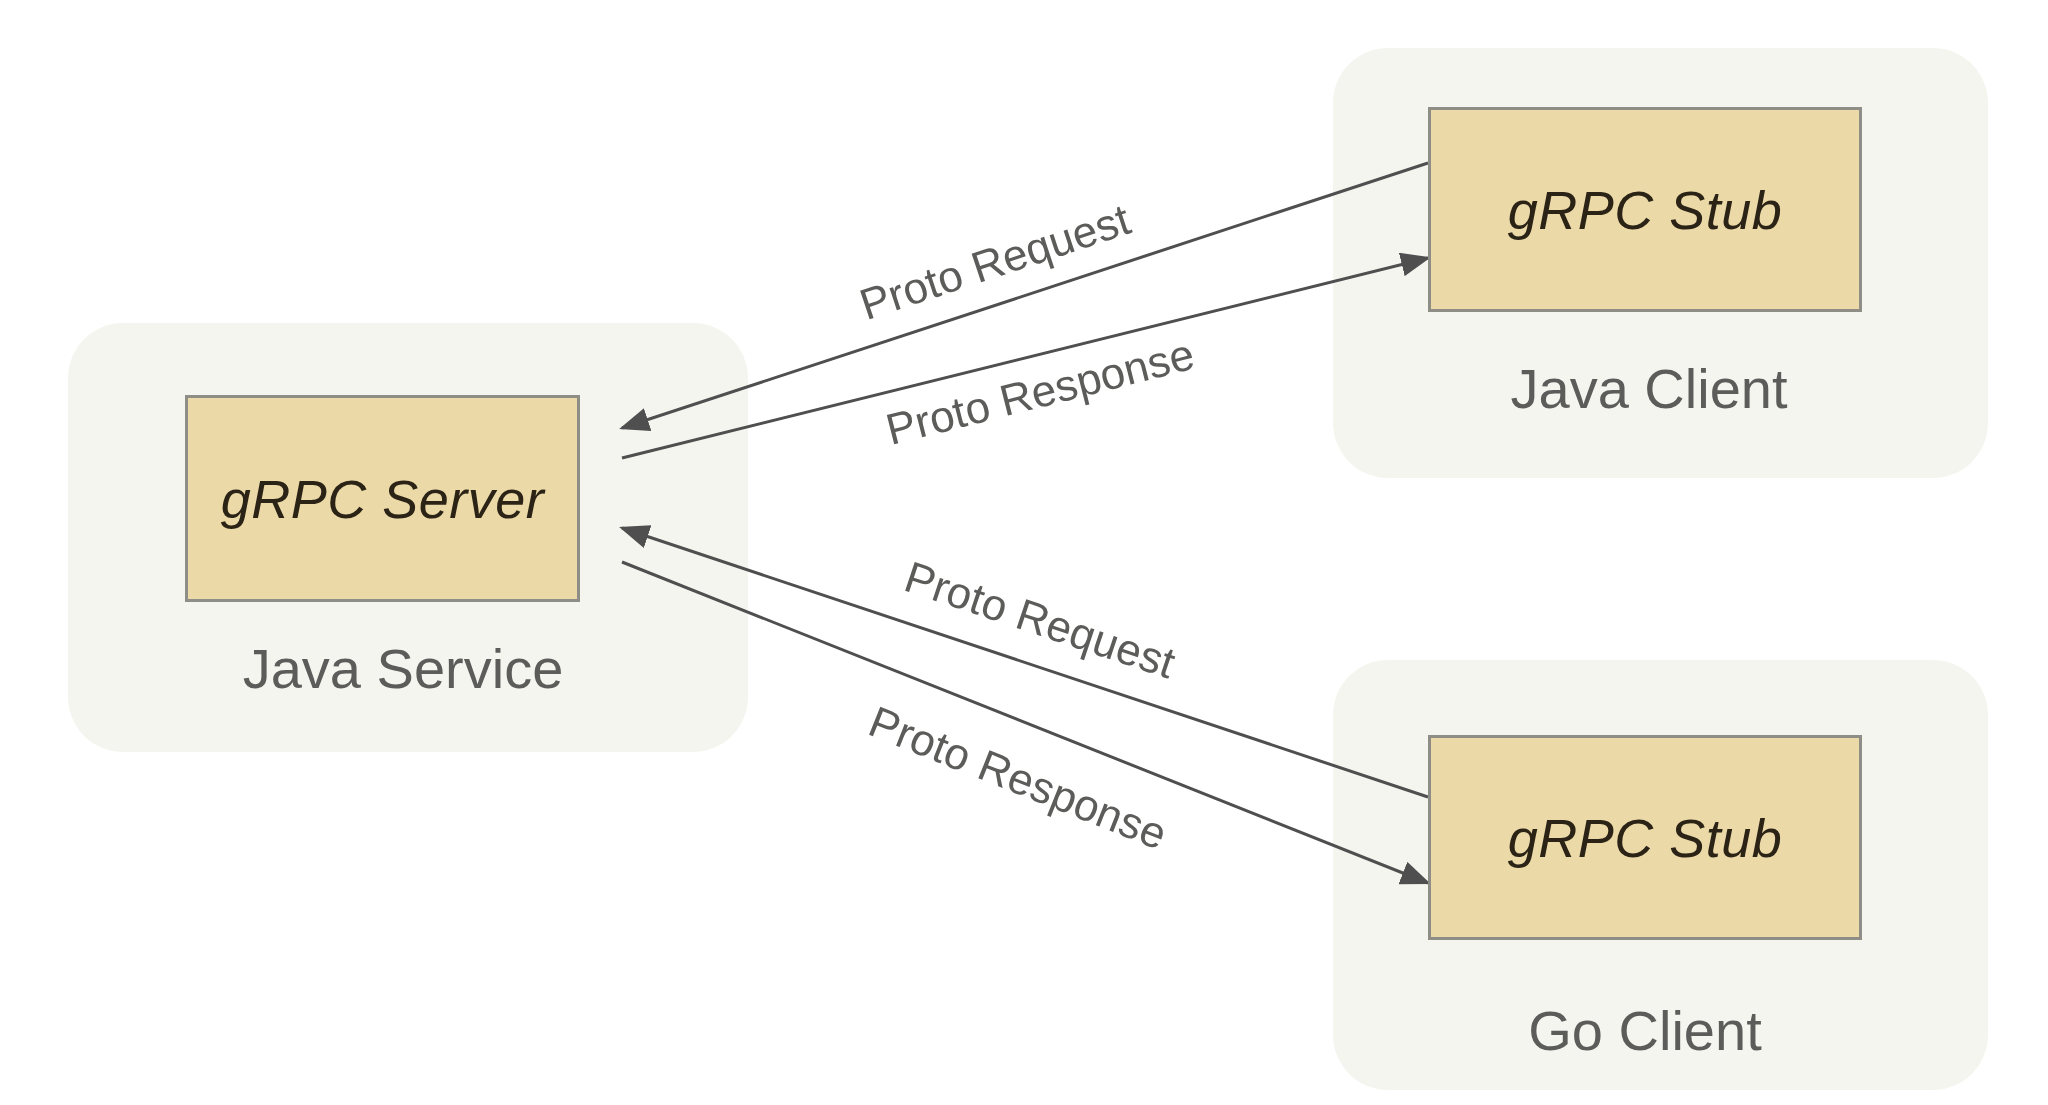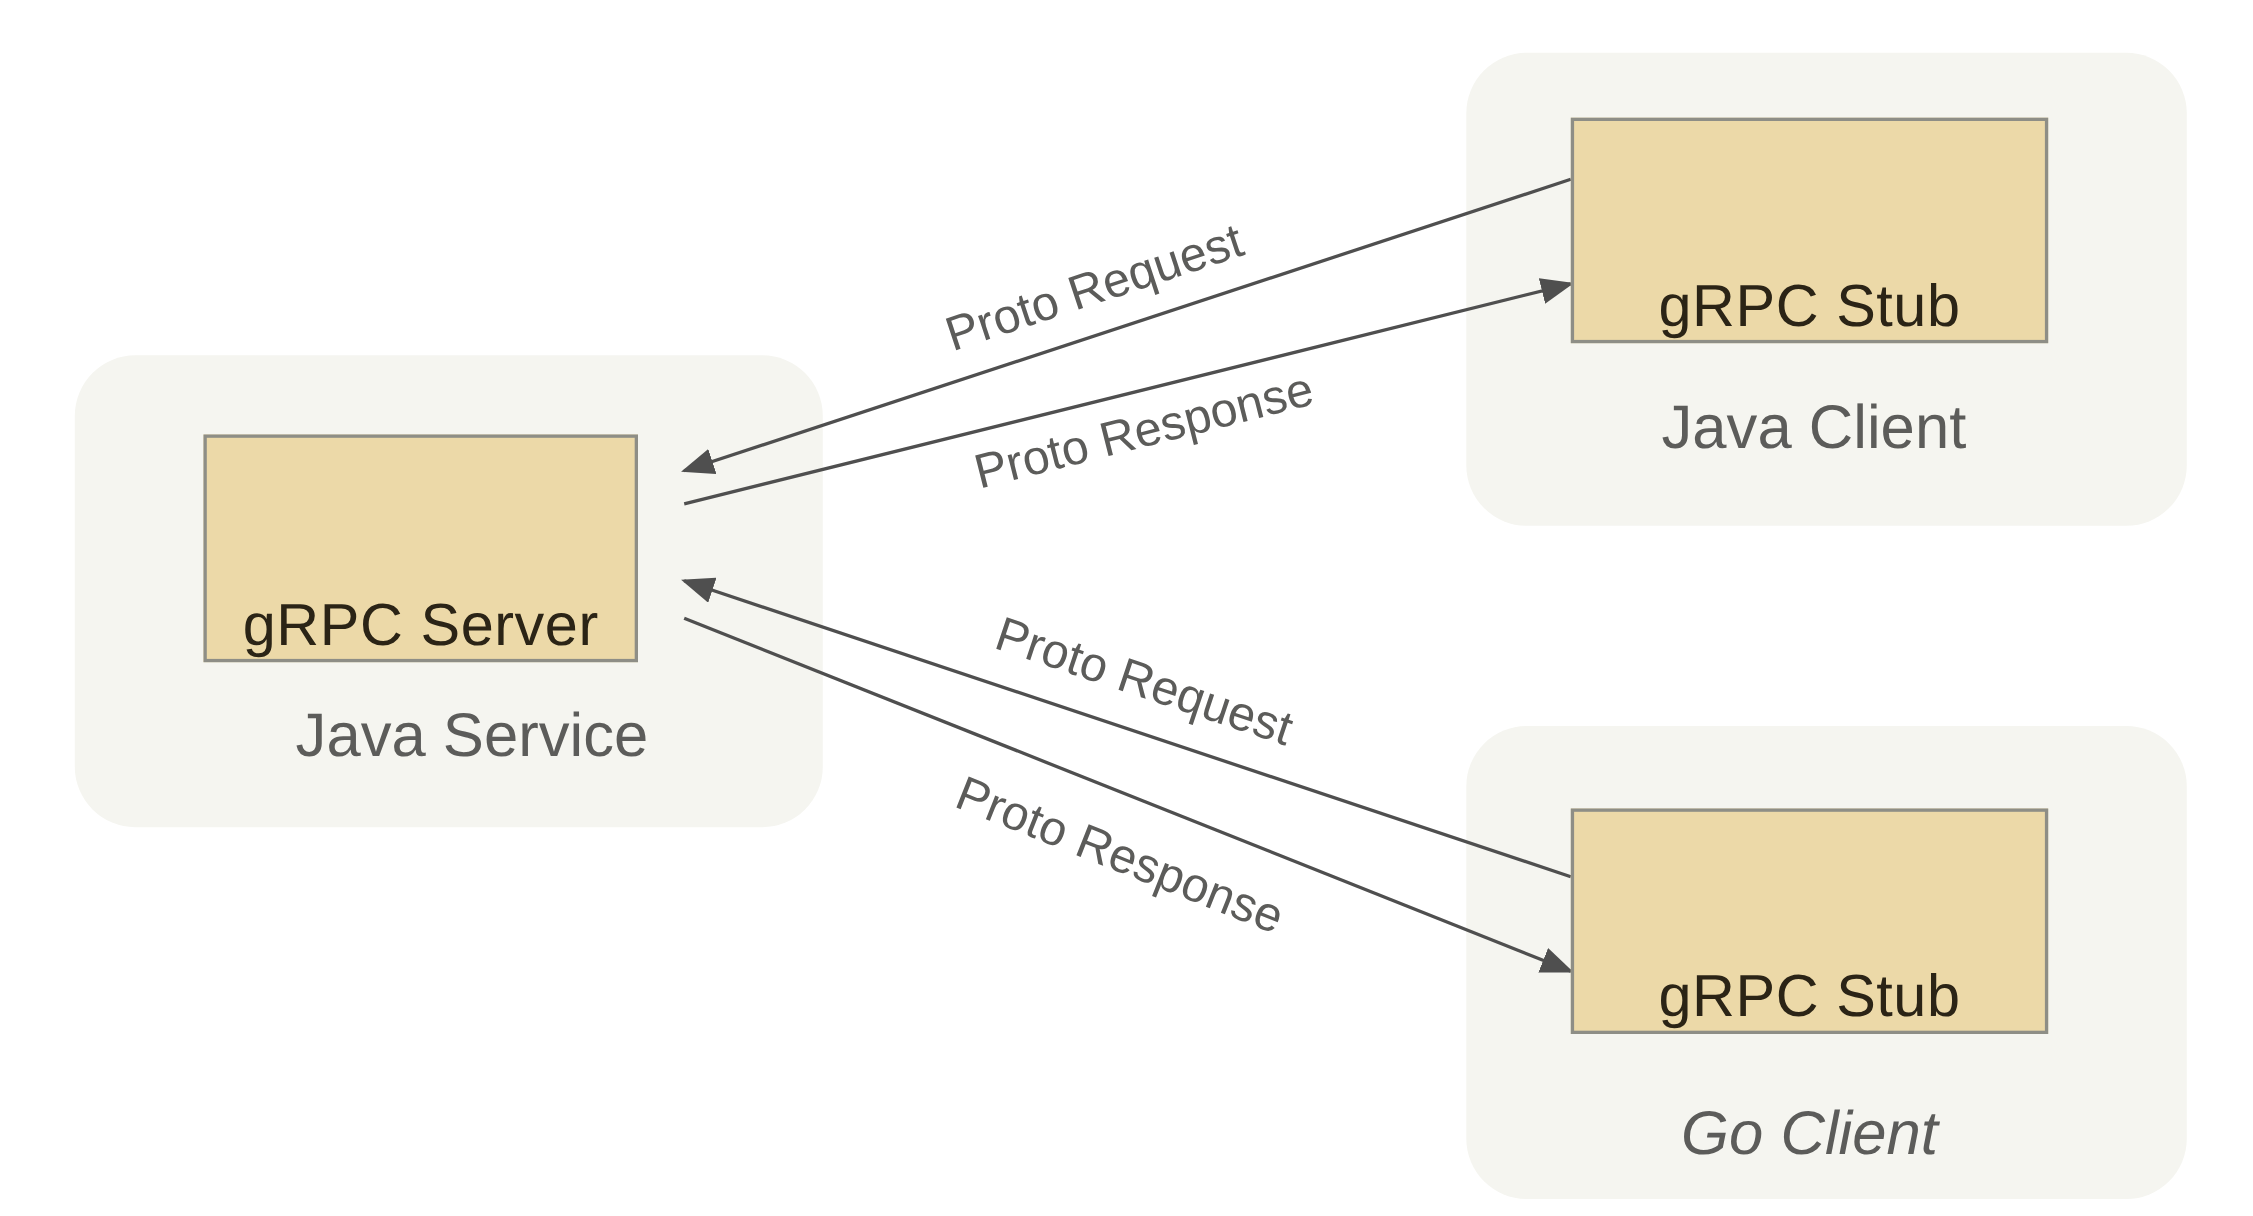--- a/index.html
+++ b/index.html
@@ -26,37 +26,38 @@
     z-index:1;
   }
   .container.java-service{left:68px;top:323px;width:680px;height:429px;}
   .container.java-client{left:1333px;top:48px;width:655px;height:430px;}
   .container.go-client{left:1333px;top:660px;width:655px;height:430px;}
   .node{
     position:absolute;
     background:var(--node-fill);
     border:3px solid var(--node-border);
     box-sizing:border-box;
-    display:flex;align-items:flex-end;justify-content:center;
+    display:flex;align-items:center;justify-content:center;
     font-size:54px;color:var(--node-text);
     z-index:3;
     letter-spacing:0.5px;
+    font-style:italic;
   }
   .node.server{left:185px;top:395px;width:395px;height:207px;}
   .node.java-stub{left:1428px;top:107px;width:434px;height:205px;}
   .node.go-stub{left:1428px;top:735px;width:434px;height:205px;}
   .group-label{
     position:absolute;
     transform:translate(-50%,-50%);
     font-size:56px;color:var(--label-text);
     white-space:nowrap;z-index:4;
   }
-  .group-label.java-service{left:403px;top:668px;margin-left:26px;}
+  .group-label.java-service{left:403px;top:668px;}
   .group-label.java-client{left:1649px;top:388px;}
-  .group-label.go-client{left:1645px;top:1030px;font-style:italic;}
+  .group-label.go-client{left:1645px;top:1030px;}
   .arrow-label{
     position:absolute;
     font-size:44px;color:var(--label-text);
     white-space:nowrap;z-index:4;
   }
   .arrow-label.java-request{left:995px;top:262px;transform:translate(-50%,-50%) rotate(-18.3deg);}
   .arrow-label.java-response{left:1040px;top:392px;transform:translate(-50%,-50%) rotate(-14.2deg);}
   .arrow-label.go-request{left:1040px;top:620px;transform:translate(-50%,-50%) rotate(18.5deg);}
   .arrow-label.go-response{left:1018px;top:778px;transform:translate(-50%,-50%) rotate(21.7deg);}
   svg.arrow-layer{

